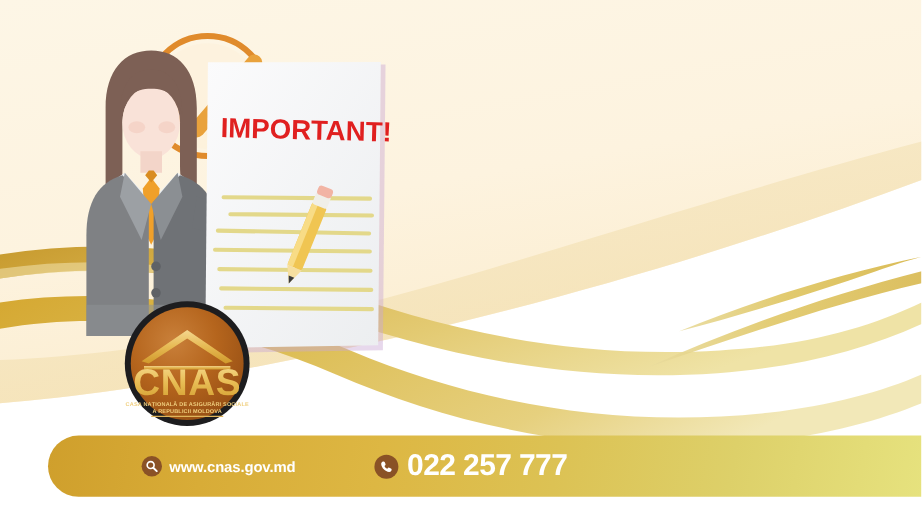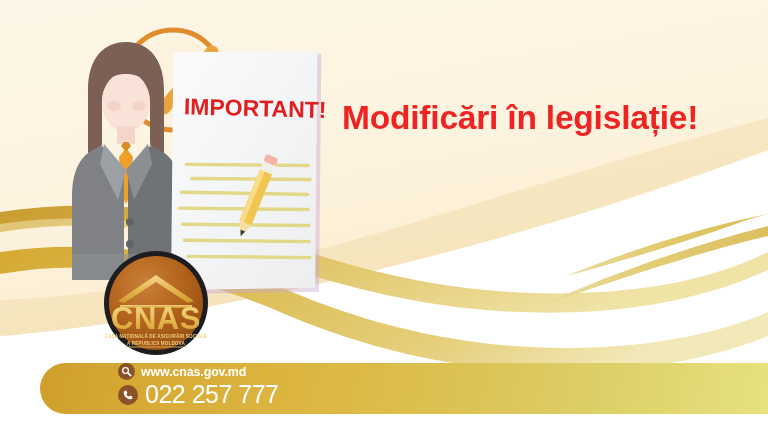--- a/index.html
+++ b/index.html
@@ -51,24 +51,23 @@
   
   .footer-bar {
     position: absolute;
     left: 40px;
     top: 363px;
     width: 728px;
     height: 51px;
     border-radius: 26px 0 0 26px;
     background: linear-gradient(100deg, #cf9f2c 0%, #d8ac37 18%, #ddb743 38%, #dcc254 58%, #ddd069 78%, #e6e27e 100%);
     display: flex;
-    align-items: flex-start;
+    align-items: center;
     box-sizing: border-box;
     padding-left: 78px;
-    flex-direction: column;
   }
   .f-item {
     display: flex;
     align-items: center;
     white-space: nowrap;
   }
   .f-icon {
     width: 17px;
     height: 17px;
     border-radius: 50%;
@@ -93,21 +92,21 @@
     background: #8a5226;
     display: inline-flex;
     align-items: center;
     justify-content: center;
     flex: none;
     margin-right: 7px;
   }
   .f-phone-text {
     color: #ffffff;
     font-size: 25px;
-    font-weight: normal;
+    font-weight: bold;
     letter-spacing: -0.5px;
   }
 </style>
 </head>
 <body>
 
 <div id="banner">
 
   <div class="bg-layer">
     <svg width="768" height="428" viewBox="0 0 768 428" xmlns="http://www.w3.org/2000/svg">
@@ -284,21 +283,20 @@
       <path d="M24,56 L96,56 L96,59 L24,59 Z" fill="url(#goldText)" opacity="0.9"></path>
 
       <text x="60" y="80" text-anchor="middle" font-family="'Liberation Sans',sans-serif" font-size="31" font-weight="bold" fill="url(#goldText)" letter-spacing="0.5">CNAS</text>
 
       <text x="60" y="89" text-anchor="middle" font-family="'Liberation Sans',sans-serif" font-size="4.6" font-weight="bold" fill="#f0cf7e" letter-spacing="0.15">CASA NAȚIONALĂ DE ASIGURĂRI SOCIALE</text>
       <text x="60" y="95.5" text-anchor="middle" font-family="'Liberation Sans',sans-serif" font-size="4.6" font-weight="bold" fill="#f0cf7e" letter-spacing="0.15">A REPUBLICII MOLDOVA</text>
       <line x1="30" y1="98" x2="90" y2="98" stroke="#e0b65c" stroke-width="0.9"></line>
     </svg>
   </div>
 
-  <div class="title">Modificări în legislație!</div>
 
   <div class="footer-bar">
 
     <div class="f-item">
       <span class="f-icon">
         <svg width="11" height="11" viewBox="0 0 16 16">
           <circle cx="6.6" cy="6.6" r="4.2" fill="none" stroke="#ffffff" stroke-width="2"></circle>
           <line x1="9.8" y1="9.8" x2="14" y2="14" stroke="#ffffff" stroke-width="2.4" stroke-linecap="round"></line>
         </svg>
       </span>

